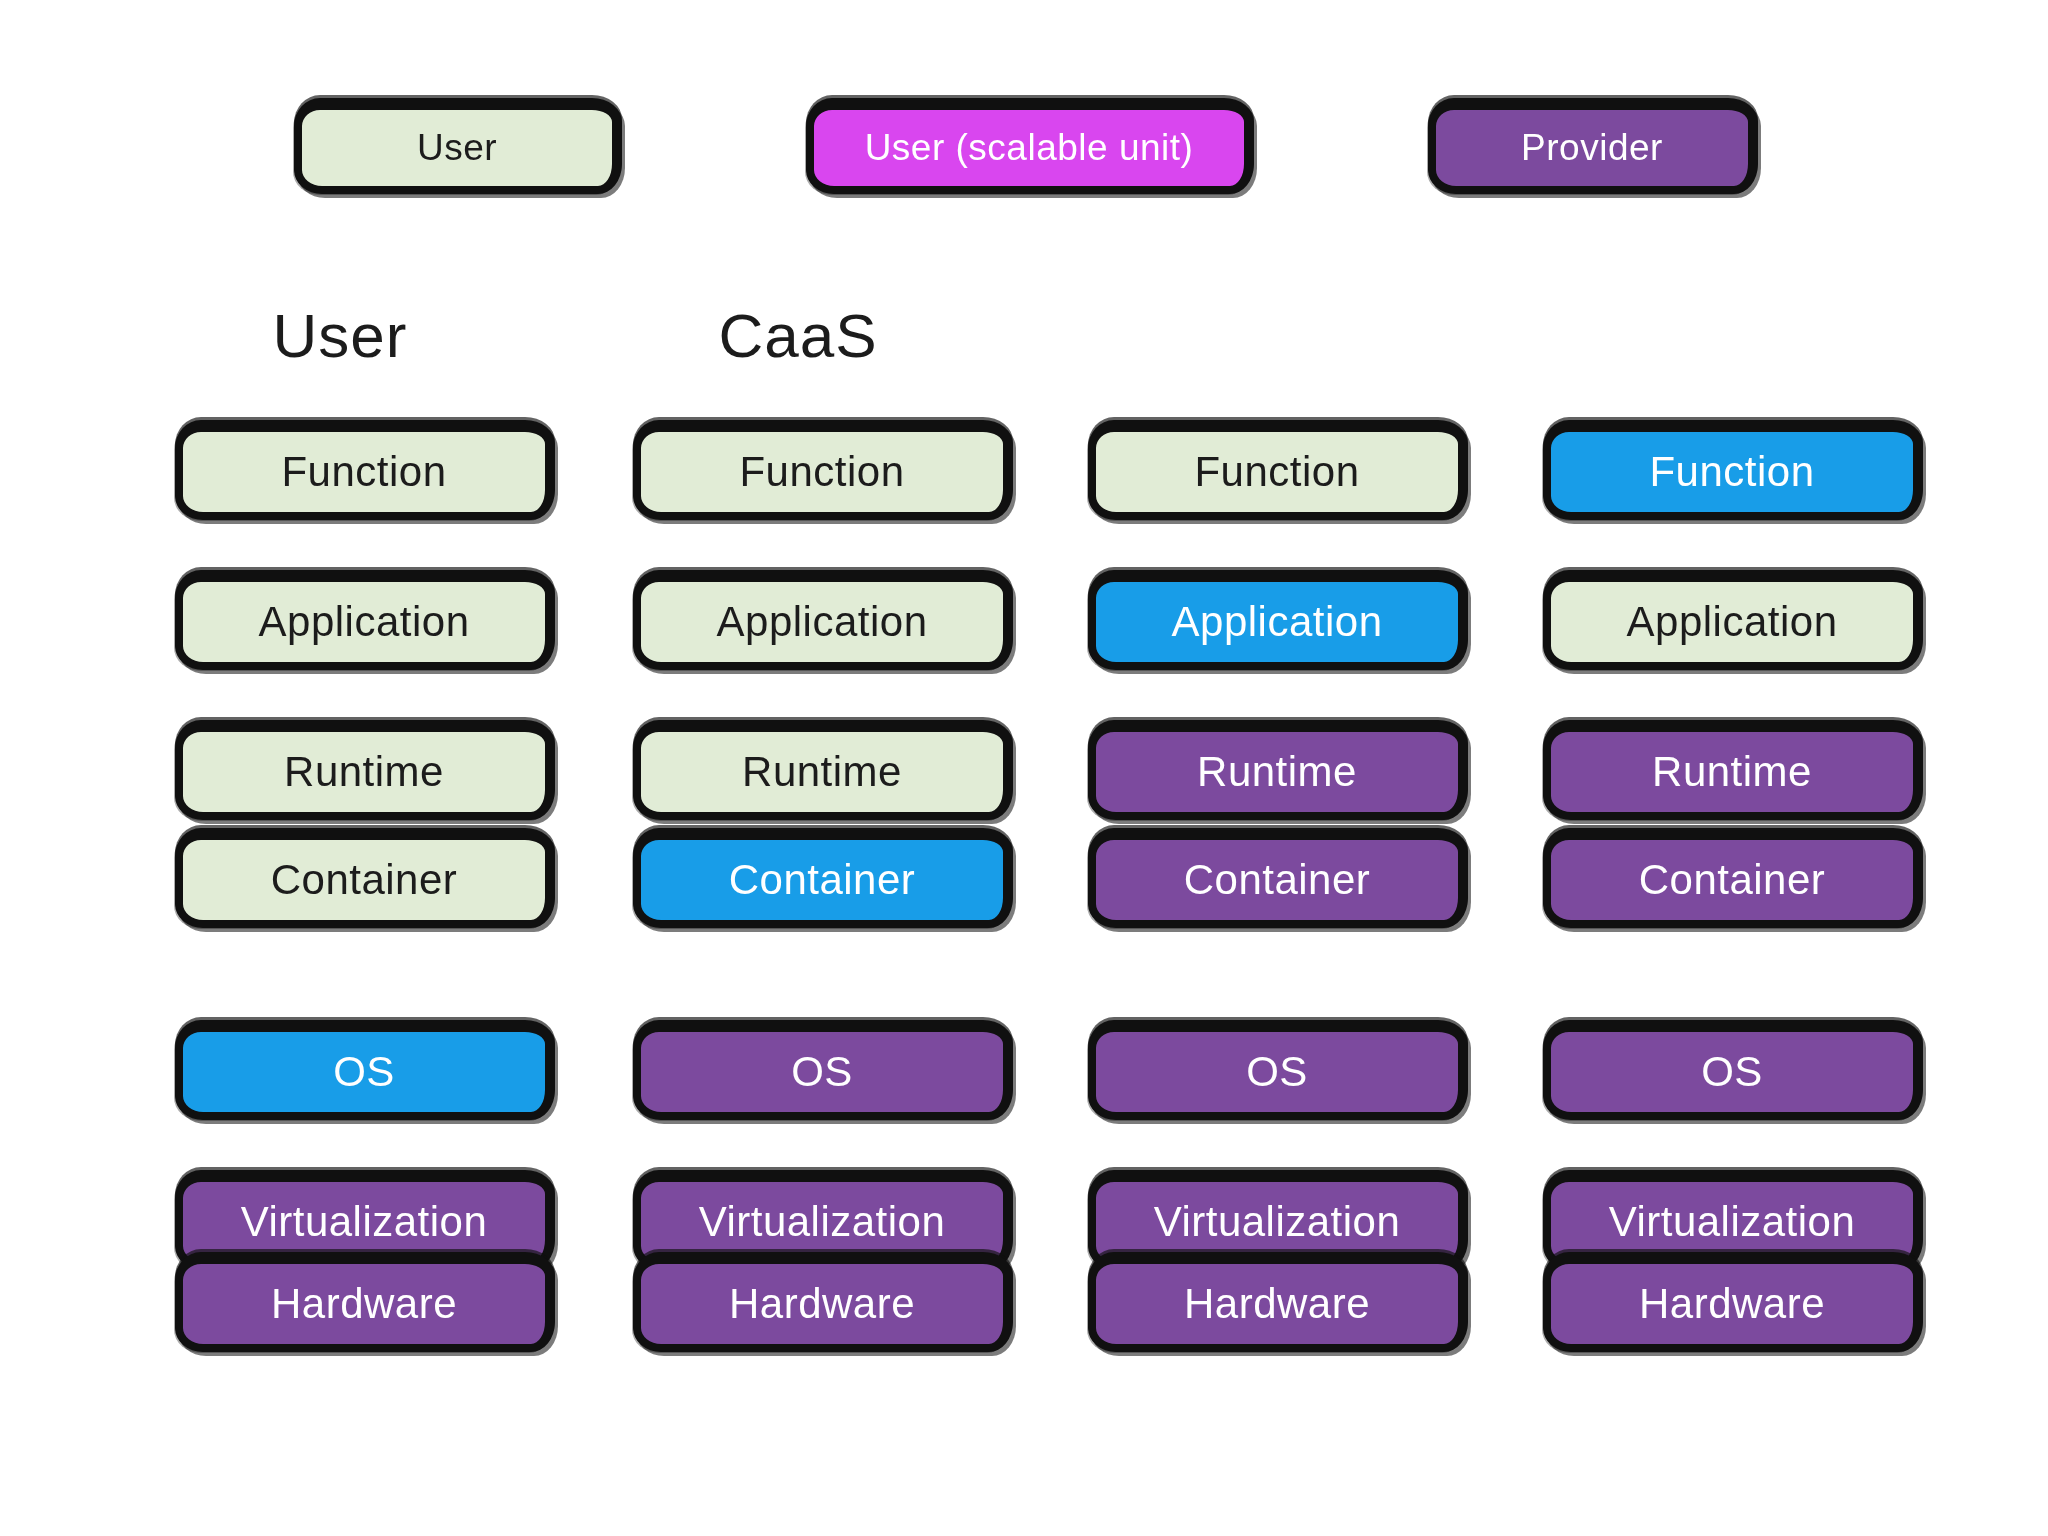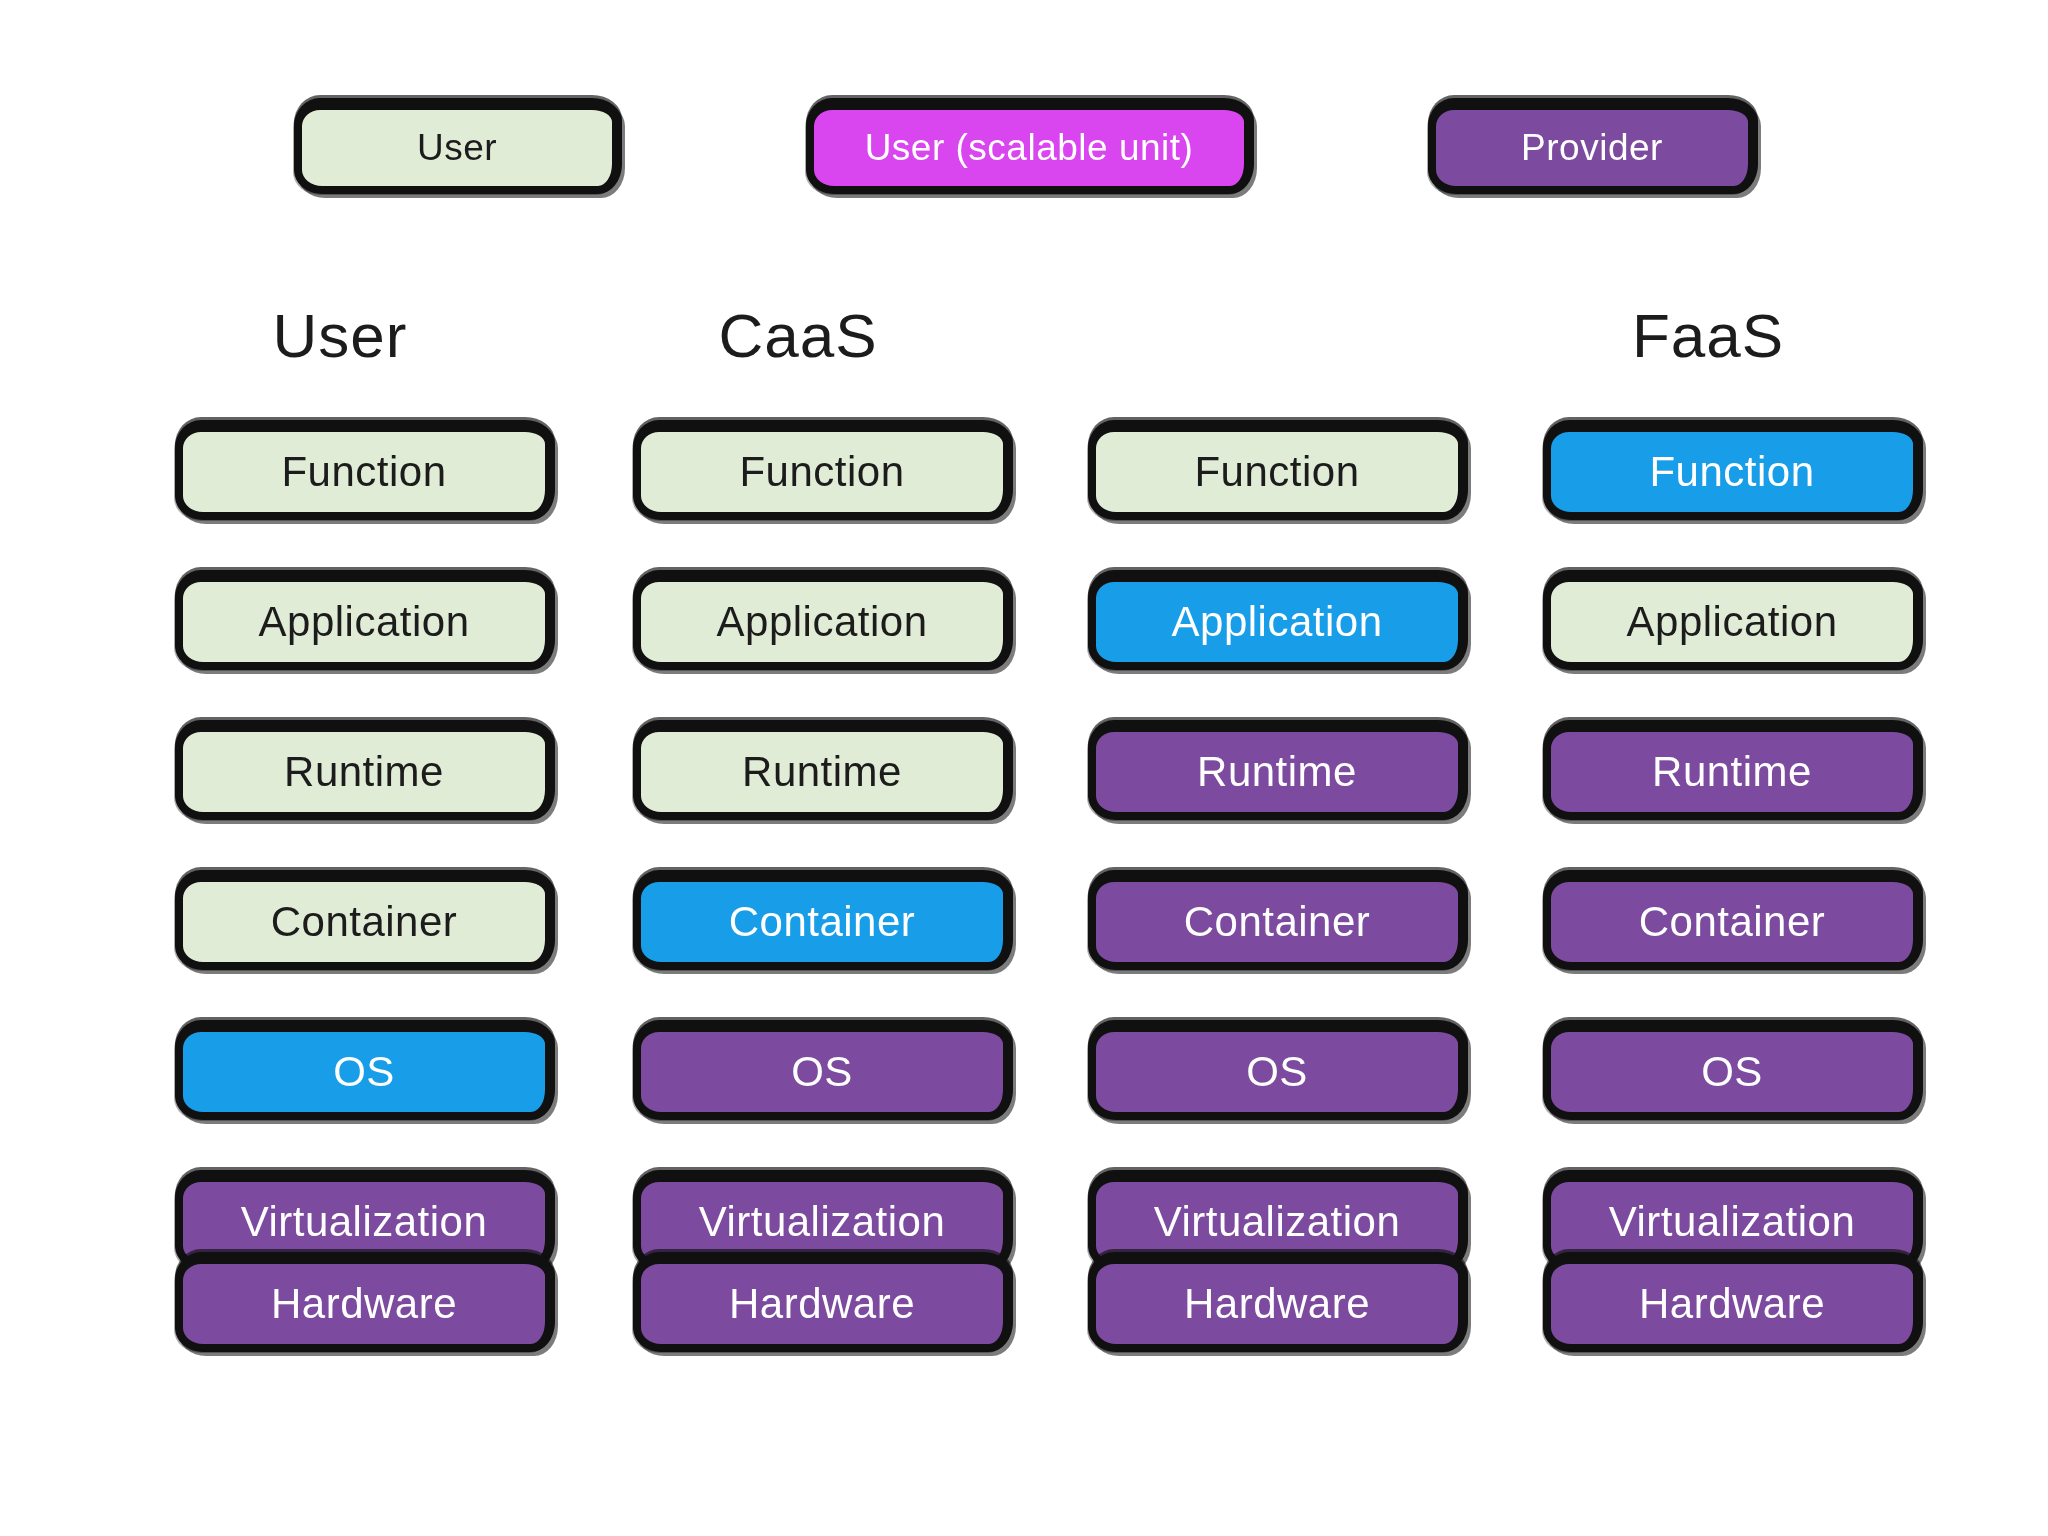--- a/index.html
+++ b/index.html
@@ -46,21 +46,21 @@
     color: #1c1c1c;
     letter-spacing: 1px;
     font-weight: 400;
   }
 
   
   .stack-box { width: 380px; height: 100px; }
   .row-0 { top: 420px; }
   .row-1 { top: 570px; }
   .row-2 { top: 720px; }
-  .row-3 { top: 870px; }
+  .row-3 { top: 828px; }
   .row-4 { top: 1020px; }
   .row-5 { top: 1170px; }
   .row-6 { top: 1252px; }
 
   .colx-0 { left: 175px; }
   .colx-1 { left: 633px; }
   .colx-2 { left: 1088px; }
   .colx-3 { left: 1543px; }
 
   
@@ -81,21 +81,20 @@
     <div id="legend-scalable" class="sbox legend-box" style="background: #d946ef; color: rgb(255, 255, 255);">
       <span>User (scalable unit)</span>
     </div>
     <div id="legend-provider" class="sbox legend-box" style="background: rgb(124, 74, 158); color: rgb(255, 255, 255);">
       <span>Provider</span>
     </div>
   </div>
 
   <div class="col-title colx-0">User</div>
   <div class="col-title colx-1">CaaS</div>
-  <div class="col-title colx-3">FaaS</div>
 
   <div class="sbox stack-box colx-0 row-0" style="background: rgb(225, 236, 214); color: rgb(28, 28, 28);">
       <span>Function</span>
     </div>
   <div class="sbox stack-box colx-0 row-1" style="background: rgb(225, 236, 214); color: rgb(28, 28, 28);">
       <span>Application</span>
     </div>
   <div class="sbox stack-box colx-0 row-2" style="background: rgb(225, 236, 214); color: rgb(28, 28, 28);">
       <span>Runtime</span>
     </div>

